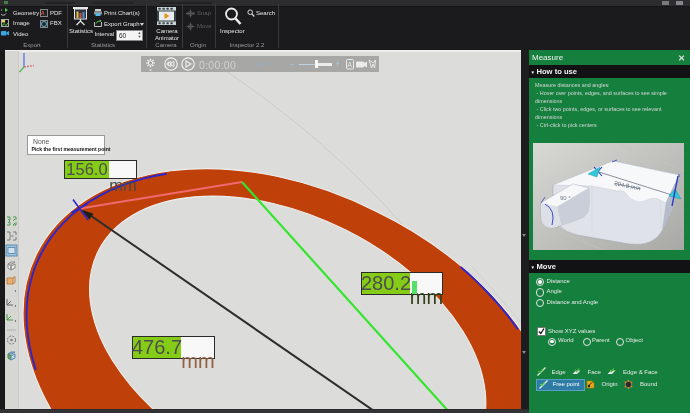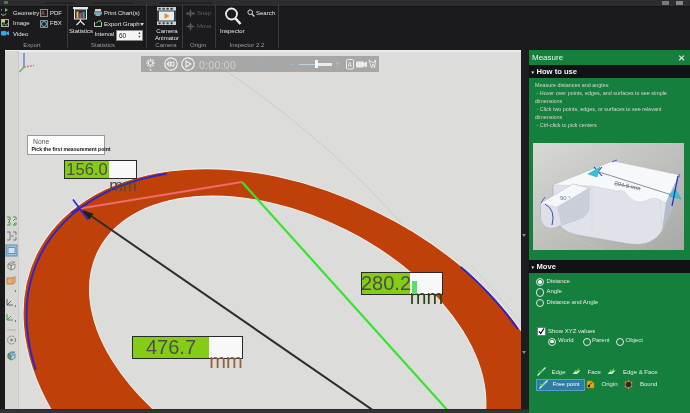--- a/index.html
+++ b/index.html
@@ -114,21 +114,21 @@
 <div class="lbl" style="left:64px;top:160px;height:17px;font-size:16.5px">
   <div class="num" style="width:44px">156.0</div>
   <div class="unit" style="width:26px;background:#f2a7a2;color:#4a4a4a">mm</div>
 </div>
 <div class="lbl" style="left:361px;top:272px;height:21px;font-size:20px">
   <div class="num" style="width:48px">280.2</div>
   <div class="unit" style="width:31px;background:#9dc457;color:#31421a">mm</div>
 </div>
 <div class="abs" style="left:411.5px;top:281px;width:5px;height:13px;background:#55e068"></div>
 <div class="lbl" style="left:132px;top:336px;height:21px;font-size:20px">
-  <div class="num" style="width:76px">476.7</div>
+  <div class="num" style="width:48px">476.7</div>
   <div class="unit" style="width:32px;background:#b4b4b2;color:#916040">mm</div>
 </div>
 <div class="abs" id="botstrip"></div>
 <div class="abs" id="toolbar">
   <div style="position:absolute;left:0;top:0;width:690px;height:5.5px;background:#2d2d2f;border-bottom:1px solid #161618"></div>
   <div style="position:absolute;left:45px;top:1.5px;width:30px;height:2.5px;background:#222224"></div>
   <div style="position:absolute;left:92px;top:1.5px;width:42px;height:2.5px;background:#242426"></div>
   <div style="position:absolute;left:160px;top:1.5px;width:52px;height:2.5px;background:#222224"></div>
   <div style="position:absolute;left:4px;top:1px;width:4px;height:3px;background:#4a7a4a"></div>
   <div style="position:absolute;left:662px;top:1px;width:7px;height:3.5px;background:#7a7a7c"></div>

